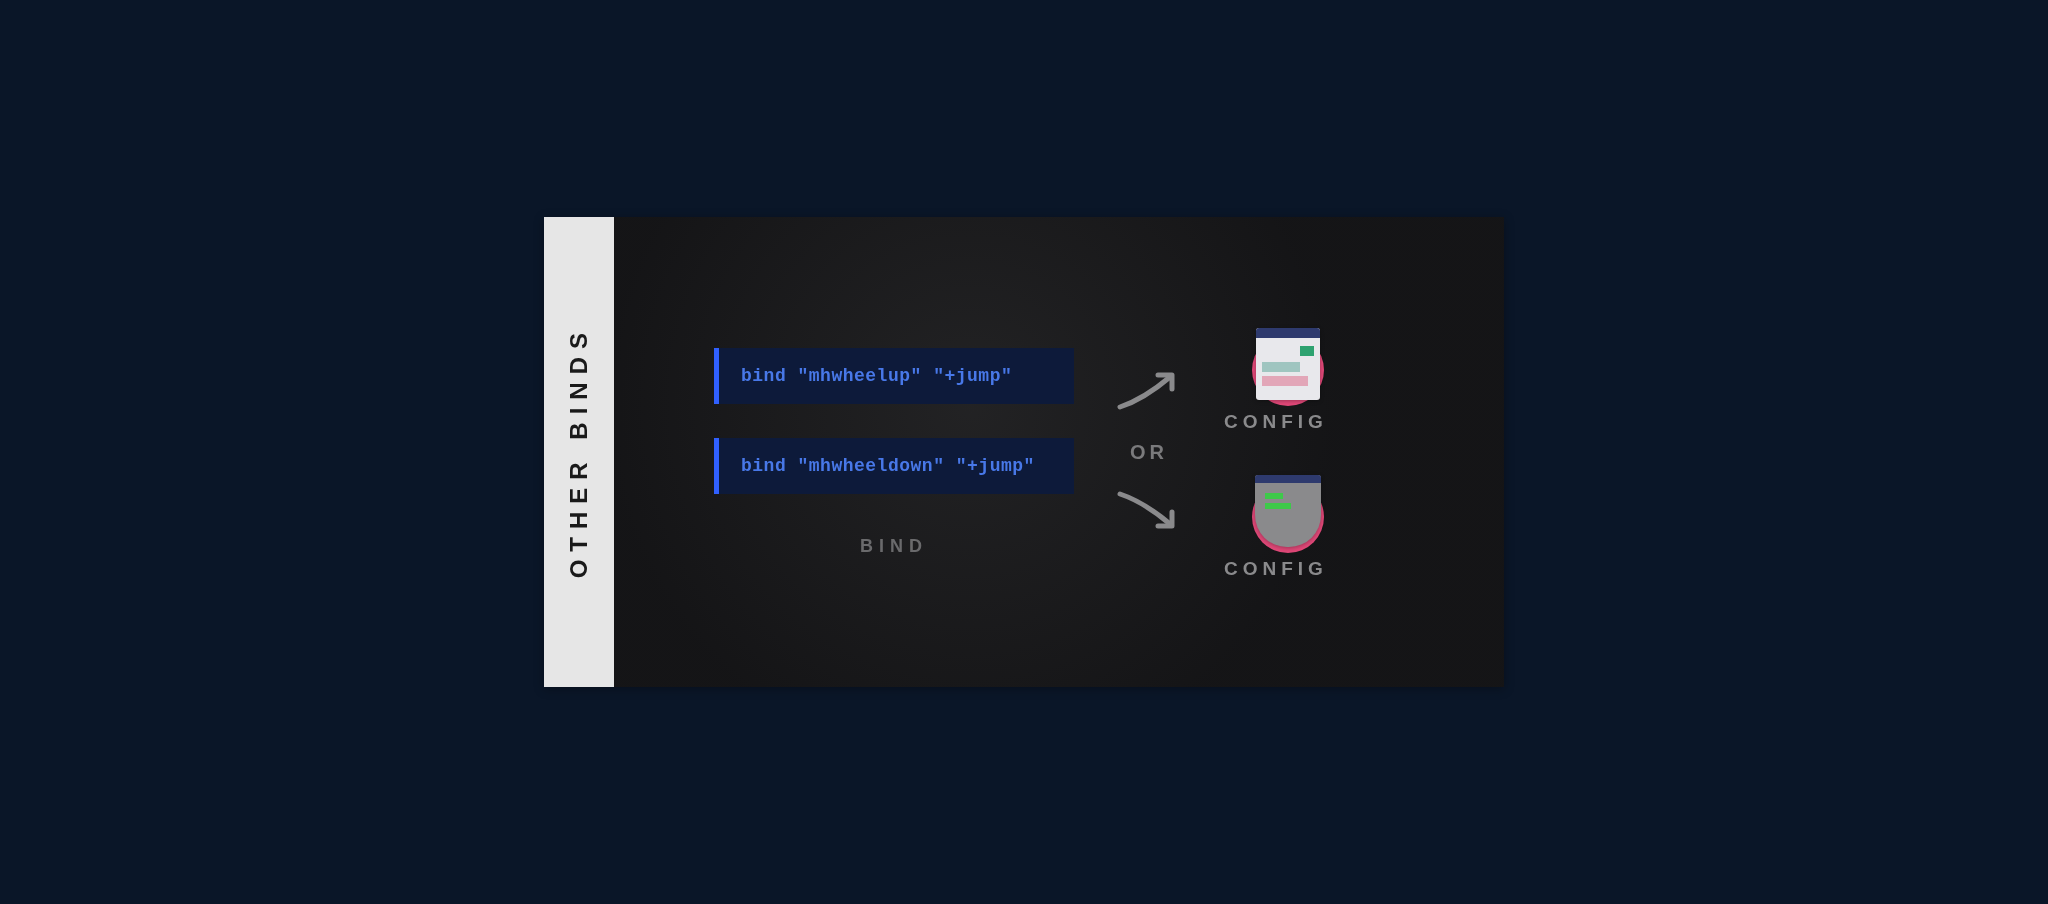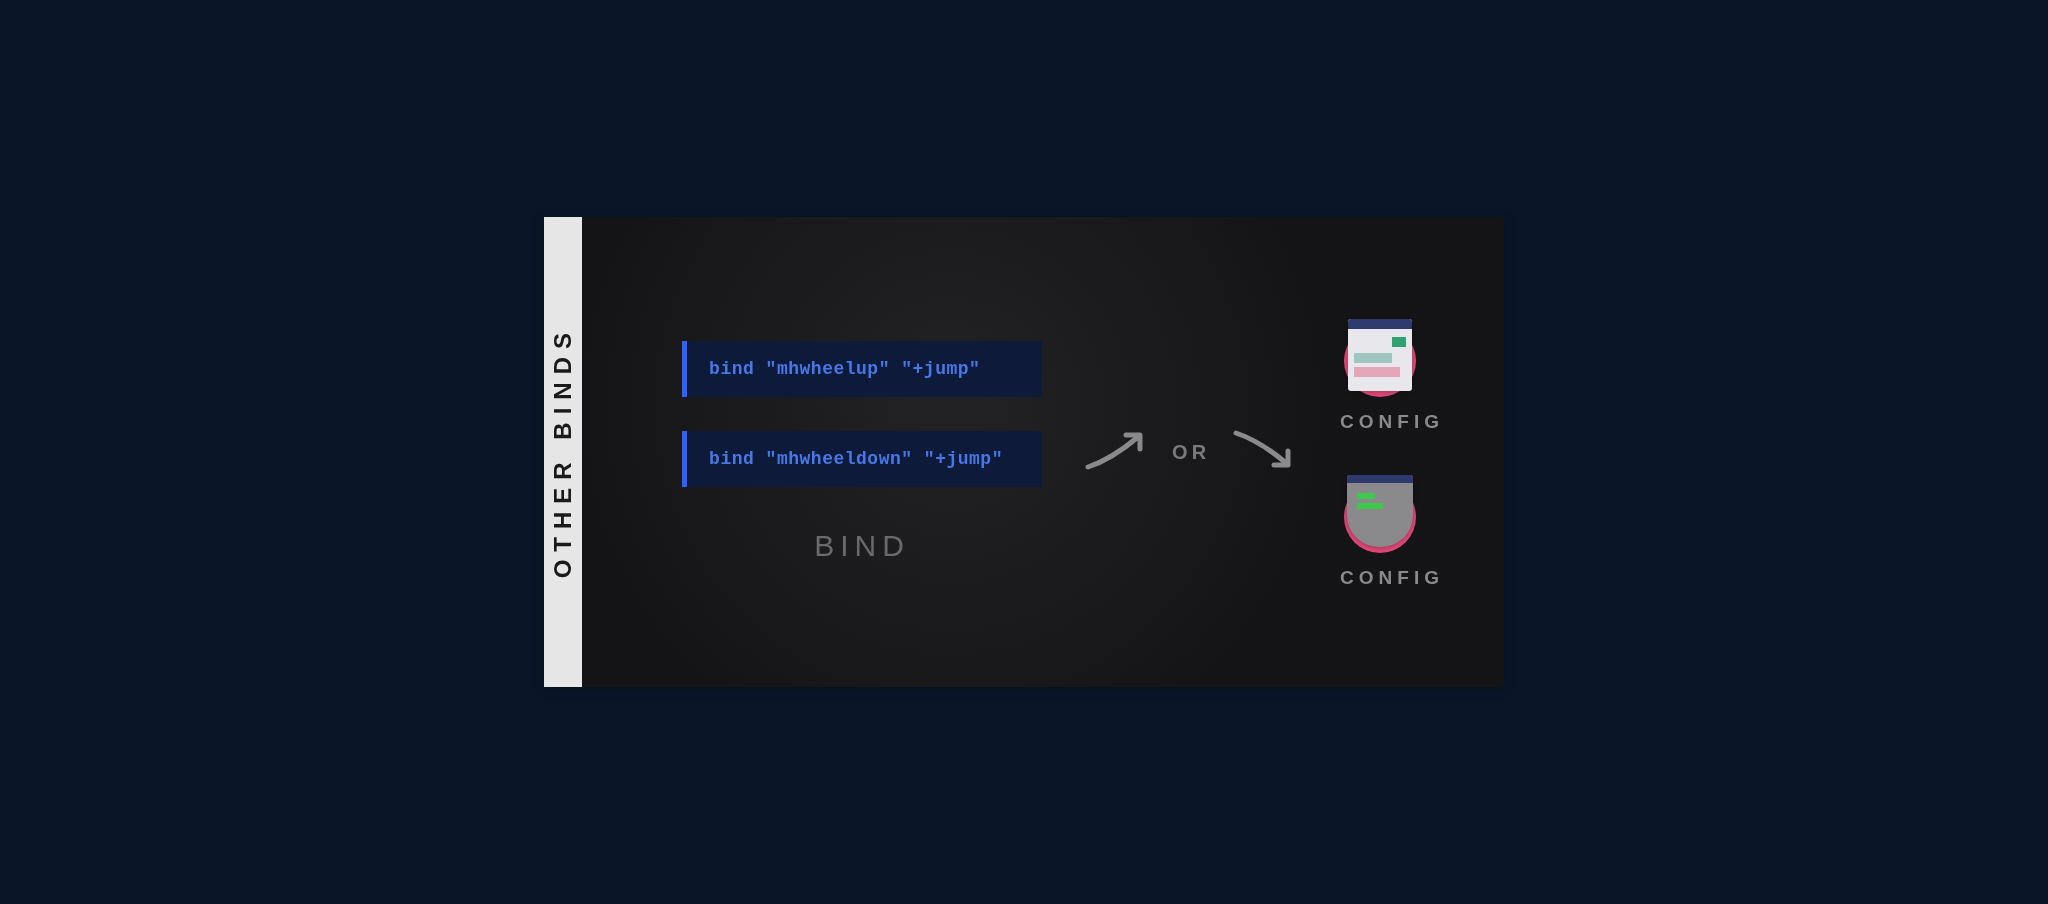--- a/index.html
+++ b/index.html
@@ -54,29 +54,29 @@
     background: #0d1a3a;
     border-left: 5px solid #3060ff;
     padding: 18px 22px;
     font-family: "Courier New", monospace;
     font-size: 18px;
     color: #4878e8;
     font-weight: 600;
     letter-spacing: 0.5px;
   }
   .bind-label {
-    font-size: 30px;
-    font-weight: 400;
+    font-size: 18px;
+    font-weight: 700;
     letter-spacing: 6px;
     color: #6a6a6c;
     margin-top: 8px;
   }
   .arrows-col {
     display: flex;
-    flex-direction: row;
+    flex-direction: column;
     align-items: center;
     margin-left: 40px;
     gap: 20px;
   }
   .arrow { color: #8a8a8c; }
   .arrow svg { width: 70px; height: 54px; }
   .or-label {
     font-size: 20px;
     font-weight: 700;
     letter-spacing: 4px;
@@ -85,22 +85,22 @@
   .targets-col {
     display: flex;
     flex-direction: column;
     gap: 38px;
     margin-left: 40px;
     align-items: center;
   }
   .target {
     display: flex;
     flex-direction: column;
-    align-items: flex-start;
-    gap: 16px;
+    align-items: flex-end;
+    gap: 7px;
   }
   .target-label {
     font-size: 19px;
     font-weight: 700;
     letter-spacing: 5px;
     color: #8a8a8c;
   }
   .icon-wrap {
     width: 80px;
     height: 80px;

